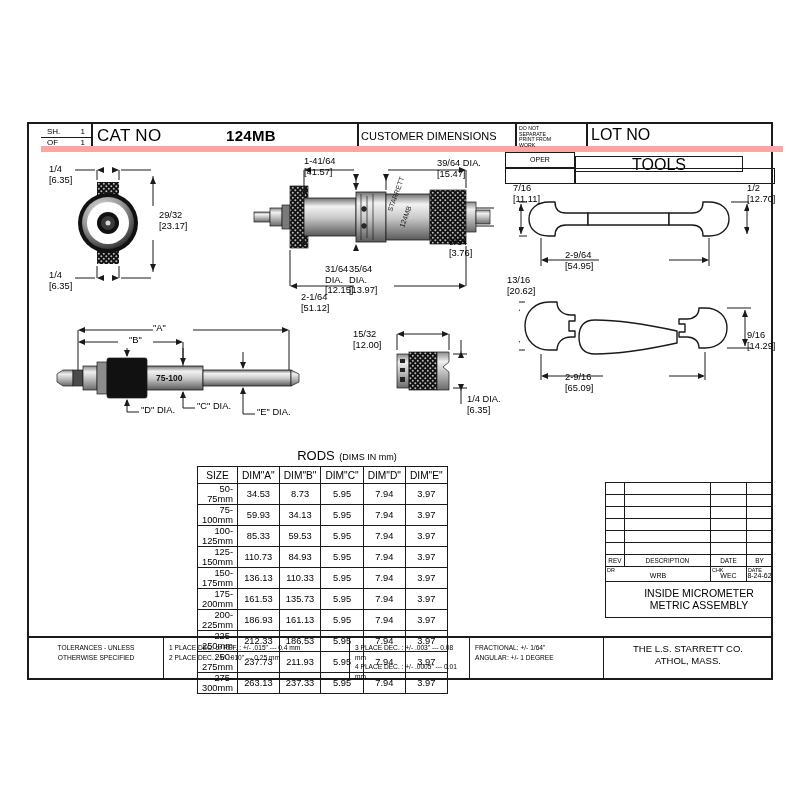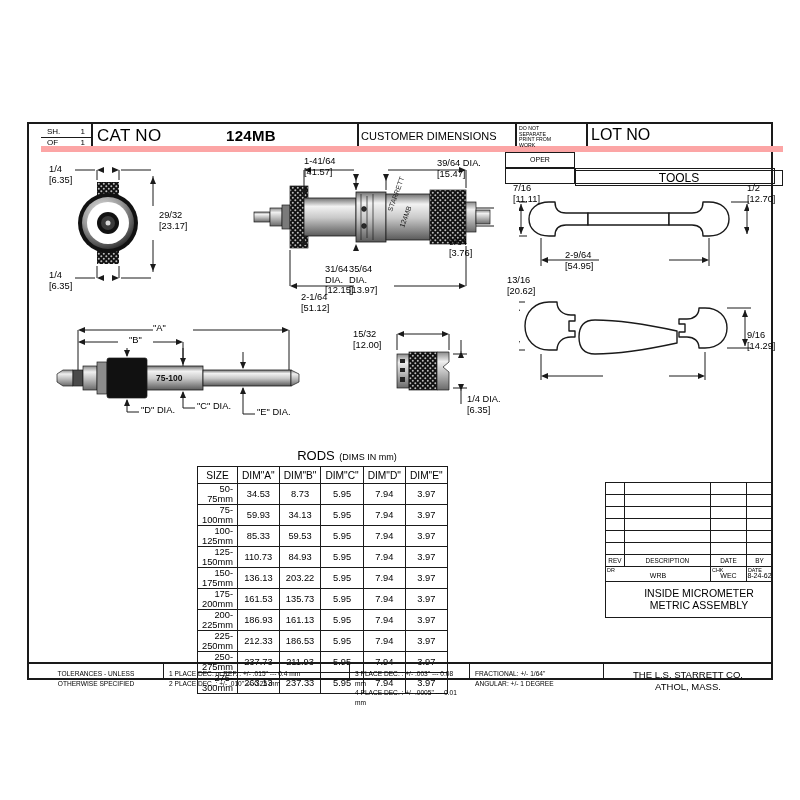--- a/index.html
+++ b/index.html
@@ -40,21 +40,21 @@
   #revblock{position:absolute;left:576px;top:358px;width:168px;}
   table.rev{border-collapse:collapse;width:168px;font-size:6.4px;}
   table.rev td{border:1px solid #1a1a1a;height:11px;padding:0;}
   .rvhead{text-align:center;font-size:6.4px;}
   .lblcell{position:relative;}
   .lblcell .tag{position:absolute;left:1px;top:0px;font-size:5.4px;}
   .lblcell .val{display:block;text-align:center;font-size:7px;padding-top:3px;}
   #revtitle{border:1px solid #1a1a1a;border-top:none;width:168px;box-sizing:border-box;padding:5px 0 6px;text-align:center;font-size:10.5px;line-height:12px;}
 
   
-  #tolstrip{position:absolute;left:0;bottom:0;width:100%;height:16px;border-top:2px solid #1a1a1a;box-sizing:border-box;}
+  #tolstrip{position:absolute;left:0;bottom:0;width:100%;height:42px;border-top:2px solid #1a1a1a;box-sizing:border-box;}
   #tolstrip .seg{position:absolute;top:0;bottom:0;box-sizing:border-box;padding:5px 6px 0;font-size:6.6px;line-height:9.5px;}
   #tolstrip .vsep{position:absolute;top:0;bottom:0;width:1px;background:#1a1a1a;}
   #starrett{position:absolute;left:576px;top:0;right:0;bottom:0;text-align:center;padding-top:5px;font-size:9.5px;line-height:12px;}
 
   
   .dim{font-size:9.3px;line-height:10.5px;}
 </style>
 </head>
 <body>
 
@@ -82,21 +82,21 @@
     <div id="custdim">CUSTOMER DIMENSIONS</div>
     <div id="donot" style="white-space: pre-line;">DO NOT
 SEPARATE
 PRINT FROM
 WORK</div>
     <div id="lotno">LOT NO</div>
   </div>
 
   <div id="opertools">
     <div class="cell" style="left:0;top:0;width:70px;height:16px;text-align:center;font-size:7px;line-height:14px;">OPER</div>
-    <div class="cell" style="left:70px;top:18px;width:208px;height:16px;text-align:center;font-size:12px;line-height:15px;">TOOLS</div>
+    <div class="cell" style="left:70px;top:4px;width:168px;height:16px;text-align:center;font-size:16px;line-height:15px;">TOOLS</div>
     <div class="cell" style="left:0;top:16px;width:70px;height:16px;"></div>
     <div class="cell" style="left:70px;top:16px;width:200px;height:16px;"></div>
   </div>
 
   <svg width="210" height="140" style="position:absolute;left:6px;top:36px">
     <defs>
       <pattern id="knurl" width="5" height="5" patternUnits="userSpaceOnUse">
         <rect width="5" height="5" fill="#111"></rect>
         <circle cx="1.3" cy="1.3" r="1" fill="#bdbdbd"></circle>
         <circle cx="3.8" cy="3.8" r="1" fill="#bdbdbd"></circle>
@@ -331,20 +331,22 @@
       <path d="M226 26 l-3 7 h6 z"></path>
         <path d="M226 62 l-3 -7 h6 z"></path>
       <path d="M22 92 l7 -3 v6 z"></path>
         <path d="M186 92 l-7 -3 v6 z"></path>
     </g>
   </svg>
   <div class="txt dim" style="left: 478px; top: 151px; white-space: pre-line;">13/16
 [20.62]</div>
   <div class="txt dim" style="left: 718px; top: 206px; white-space: pre-line;">9/16
 [14.29]</div>
+  <div class="txt dim c" style="left: 536px; top: 248px; width: 130px; white-space: pre-line;">2-9/16
+[65.09]</div>
 
   <div id="rods">
     <div id="rodtitle">
       <span class="big">RODS</span>
       <span class="sm">(DIMS IN mm)</span>
     </div>
     <table class="rt">
       <thead>
           <tr id="rod-head">
             <th>SIZE</th>
@@ -384,21 +386,21 @@
             <td class="sz">125-150mm</td>
             <td class="val">110.73</td>
             <td class="val">84.93</td>
             <td class="val">5.95</td>
             <td class="val">7.94</td>
             <td class="val">3.97</td>
           </tr>
           <tr>
             <td class="sz">150-175mm</td>
             <td class="val">136.13</td>
-            <td class="val">203.22</td>
+            <td class="val">110.33</td>
             <td class="val">5.95</td>
             <td class="val">7.94</td>
             <td class="val">3.97</td>
           </tr>
           <tr>
             <td class="sz">175-200mm</td>
             <td class="val">161.53</td>
             <td class="val">135.73</td>
             <td class="val">5.95</td>
             <td class="val">7.94</td>

